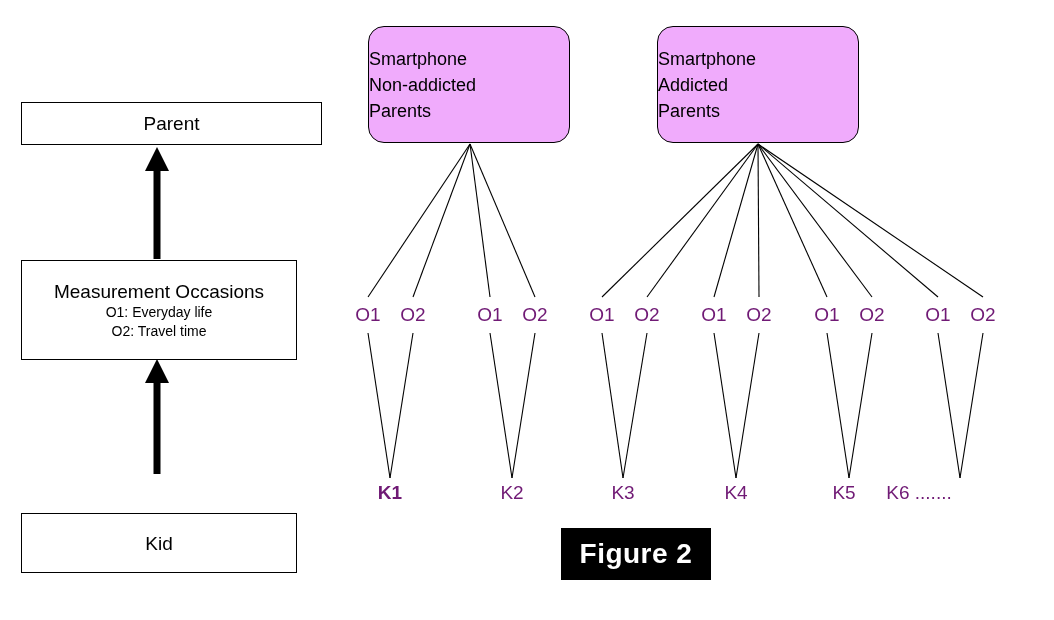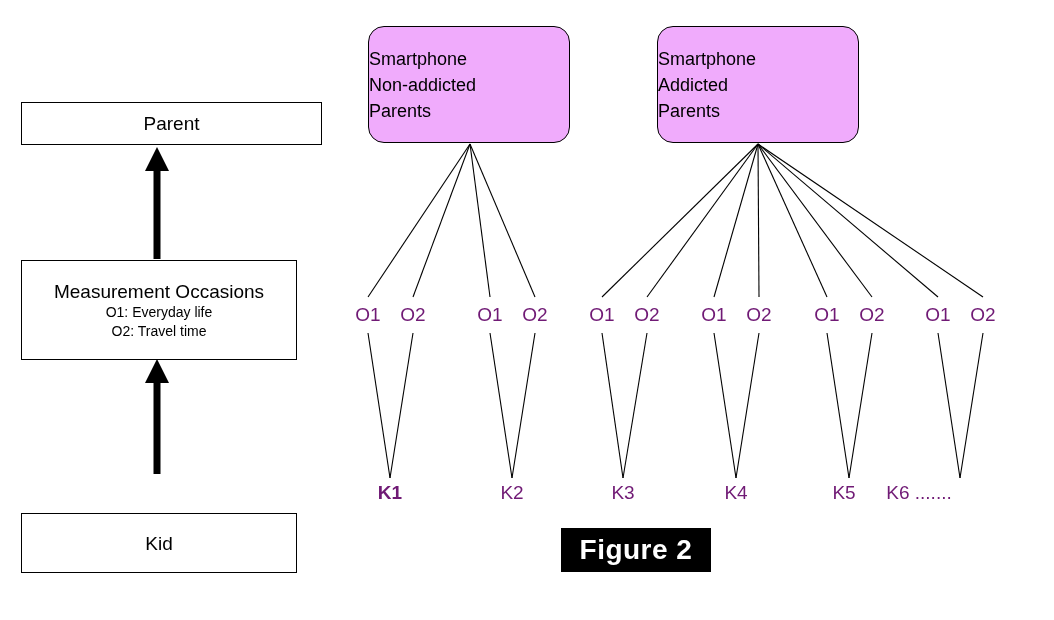--- a/index.html
+++ b/index.html
@@ -73,21 +73,21 @@
   }
   .o-label { top: 304px; }
   .k-label { top: 482px; }
 
   
   #figure-caption {
     position: absolute;
     left: 561px;
     top: 528px;
     width: 150px;
-    height: 44px;
+    height: 52px;
     background: #000000;
     color: #ffffff;
     font-size: 28px;
     font-weight: bold;
     display: flex;
     align-items: center;
     justify-content: center;
     letter-spacing: 0.5px;
   }
 

